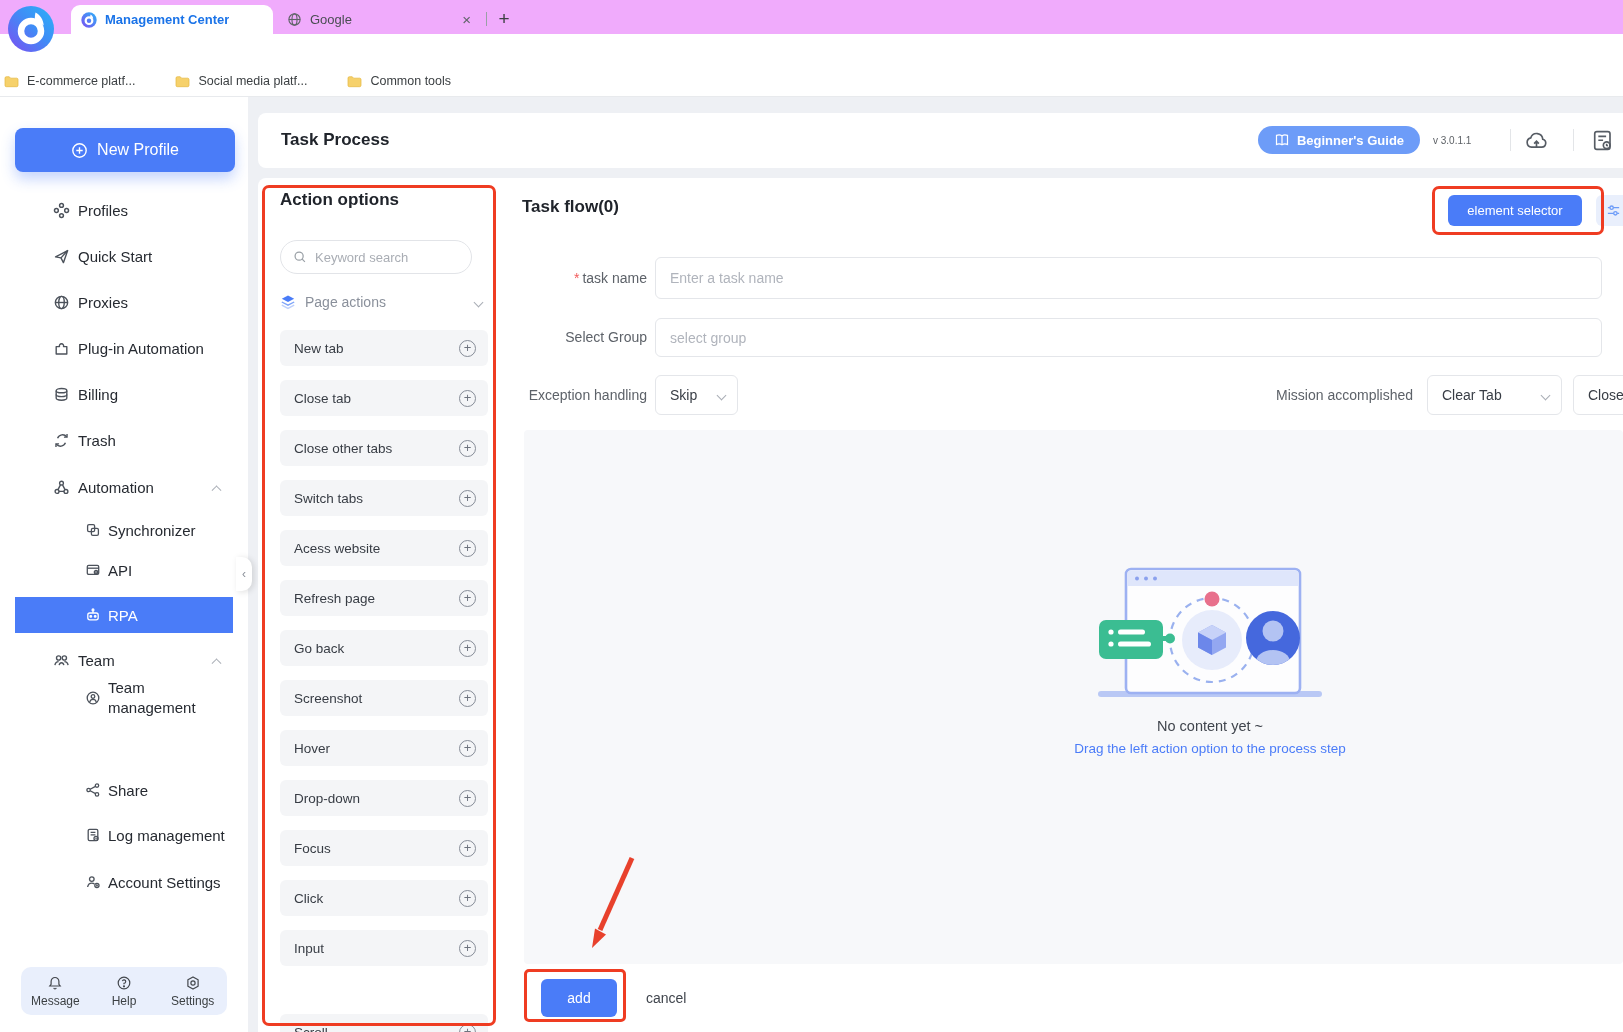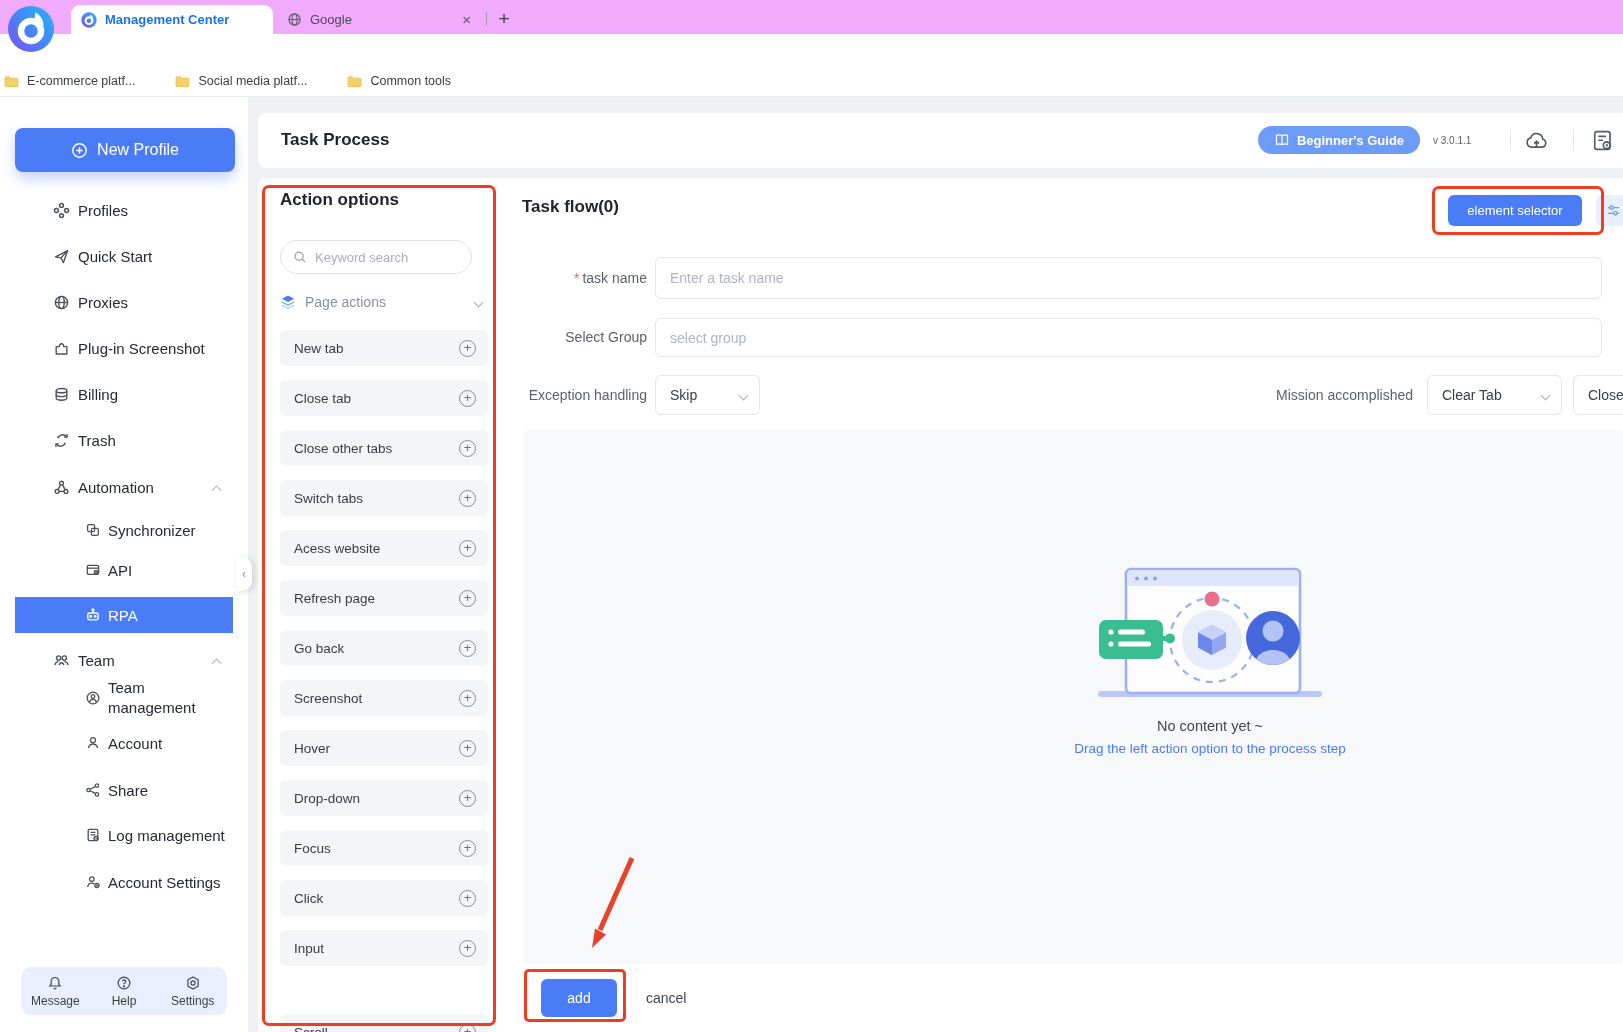--- a/index.html
+++ b/index.html
@@ -192,21 +192,21 @@
             <circle cx="8" cy="8" r="5.8"></circle>
             <ellipse cx="8" cy="8" rx="2.6" ry="5.8"></ellipse>
             <path d="M2.2 8h11.6"></path>
           </svg>
         <span class="lbl">Proxies</span>
       </div>
       <div class="srow" style="top:236px">
         <svg class="ic" viewBox="0 0 16 16" width="17" height="17" fill="none" stroke="#4c525b" stroke-width="1.3" stroke-linejoin="round">
             <path d="M3 13.2V6.2h3.1a2 2 0 1 1 3.8 0H13v7z"></path>
           </svg>
-        <span class="lbl">Plug-in Screenshot</span>
+        <span class="lbl">Plug-in Automation</span>
       </div>
       <div class="srow" style="top:282px">
         <svg class="ic" viewBox="0 0 16 16" width="17" height="17" fill="none" stroke="#4c525b" stroke-width="1.3">
             <ellipse cx="8" cy="4.4" rx="5" ry="2"></ellipse>
             <path d="M3 4.4v7c0 1.1 2.2 2 5 2s5-.9 5-2v-7"></path>
             <path d="M3 8c0 1.1 2.2 2 5 2s5-.9 5-2"></path>
           </svg>
         <span class="lbl">Billing</span>
       </div>
       <div class="srow" style="top:328px">
@@ -263,27 +263,20 @@
         <span class="lbl">Team</span>
         <span class="caret chev up"></span>
       </div>
       <div class="srow sub" style="top:579px;height:44px">
         <svg class="ic" viewBox="0 0 16 16" width="16" height="16" fill="none" stroke="#4c525b" stroke-width="1.3">
             <circle cx="8" cy="8" r="5.8"></circle>
             <circle cx="8" cy="6.5" r="1.8"></circle>
             <path d="M4.6 12.3c.5-1.9 1.8-2.9 3.4-2.9s2.9 1 3.4 2.9"></path>
           </svg>
         <span class="lbl wrap2">Team management</span>
-      </div>
-      <div class="srow sub" style="top:631px">
-        <svg class="ic" viewBox="0 0 16 16" width="16" height="16" fill="none" stroke="#4c525b" stroke-width="1.3">
-            <circle cx="8" cy="5.1" r="2.5"></circle>
-            <path d="M3.4 13.2c.5-2.8 2.2-4.2 4.6-4.2s4.1 1.4 4.6 4.2"></path>
-          </svg>
-        <span class="lbl">Account</span>
       </div>
       <div class="srow sub" style="top:678px">
         <svg class="ic" viewBox="0 0 16 16" width="16" height="16" fill="none" stroke="#4c525b" stroke-width="1.3">
             <circle cx="3.6" cy="8" r="1.7"></circle>
             <circle cx="12" cy="3.6" r="1.7"></circle>
             <circle cx="12" cy="12.4" r="1.7"></circle>
             <path d="M5.2 7.2l5.3-2.8M5.2 8.8l5.3 2.8"></path>
           </svg>
         <span class="lbl">Share</span>
       </div>
@@ -453,21 +446,21 @@
 
       </div>
 
       <div class="flabel" style="left:189px;top:92px"><span class="req">*</span><span>task name</span></div>
       <input class="finput" style="top: 79px; width: 947px;" placeholder="Enter a task name">
 
       <div class="flabel" style="left:189px;top:151px">Select Group</div>
       <input class="finput" style="top: 140px; height: 39px; width: 947px;" placeholder="select group">
 
       <div class="flabel" style="left:189px;top:209px">Exception handling</div>
-      <div class="fselect" style="left:397px;top:197px;width:105px">
+      <div class="fselect" style="left:397px;top:197px;width:83px">
         <span>Skip</span>
         <span class="chev"></span>
       </div>
       <div class="flabel" style="left:955px;top:209px">Mission accomplished</div>
       <div class="fselect" style="left:1169px;top:197px;width:135px">
         <span>Clear Tab</span>
         <span class="chev"></span>
       </div>
       <div class="fselect" style="left:1315px;top:197px;width:160px">
         <span>Close browser</span>

